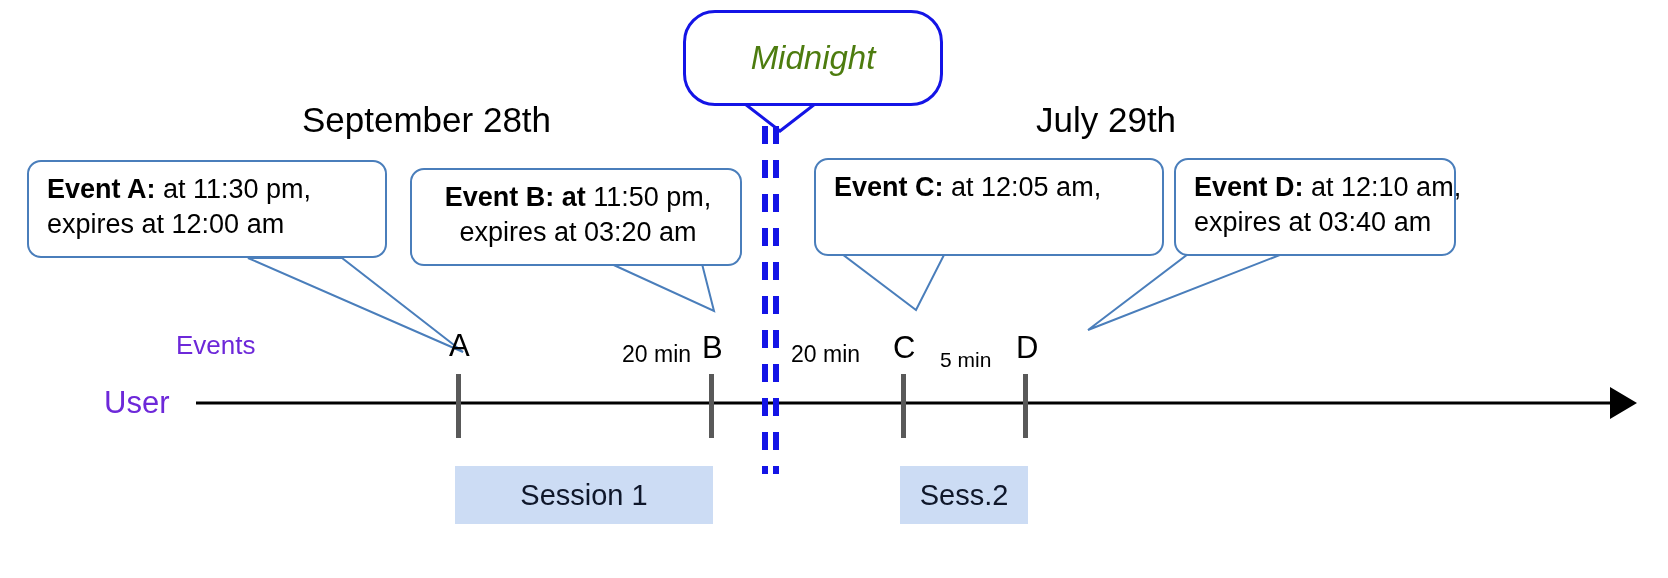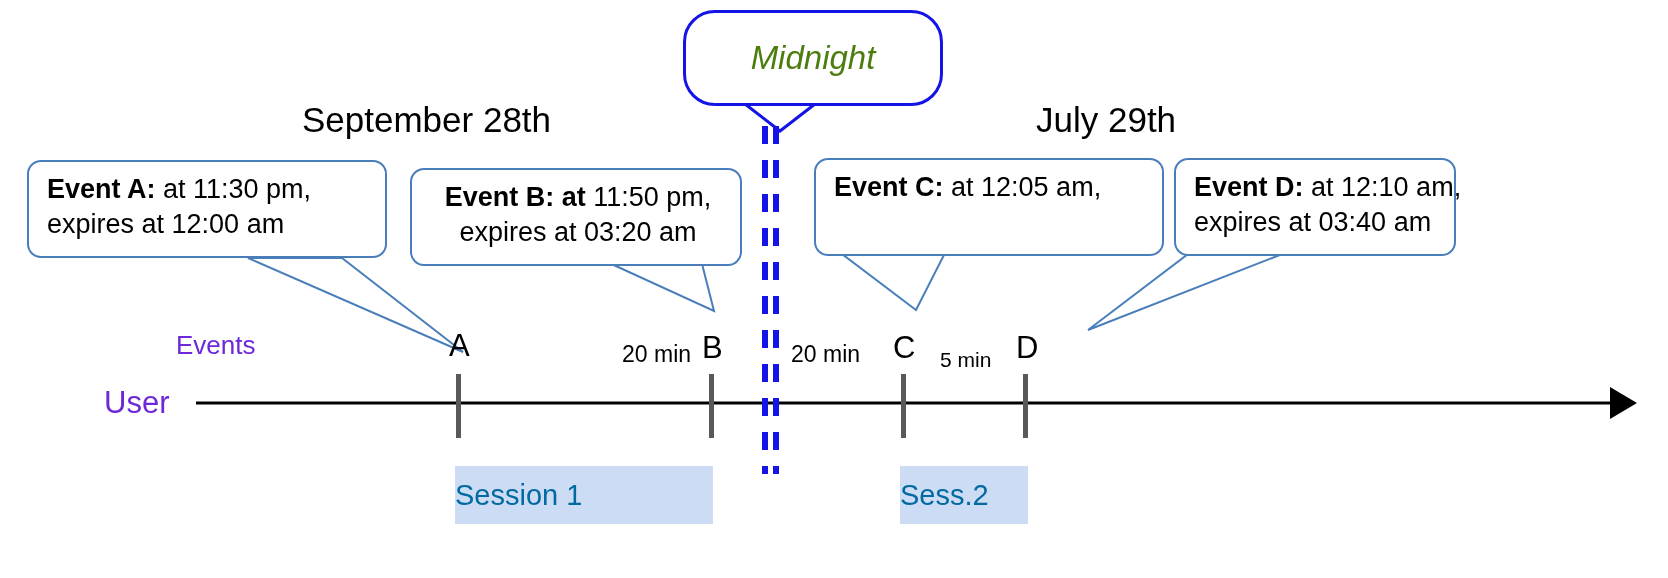--- a/index.html
+++ b/index.html
@@ -103,22 +103,23 @@
     background: #595959;
   }
 
   
   .session-box {
     position: absolute;
     box-sizing: border-box;
     background: #ccdcf4;
     display: flex;
     align-items: center;
+    justify-content: center;
     font-size: 29px;
-    color: #0369a1;
+    color: #0f172a;
     white-space: nowrap;
   }
 
   
   .midnight-dash {
     position: absolute;
     width: 6px;
     background: repeating-linear-gradient(
       to bottom,
       #1414e6 0px,

